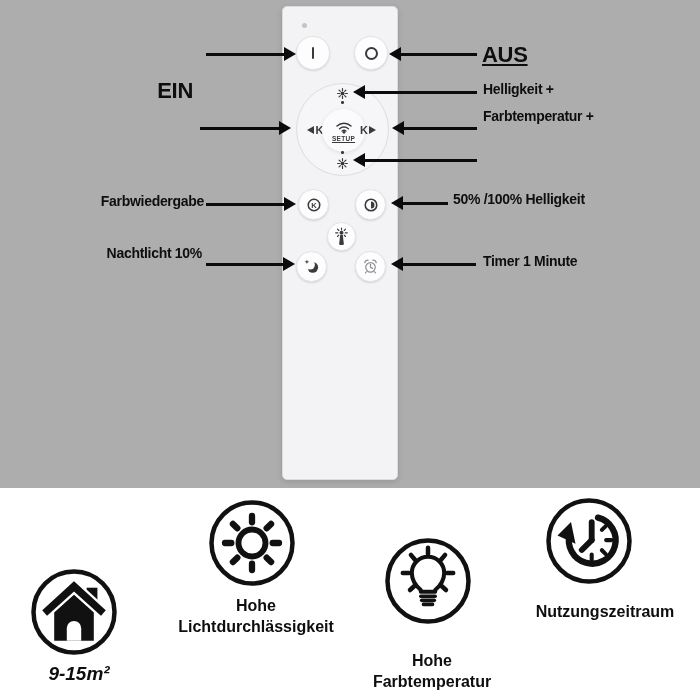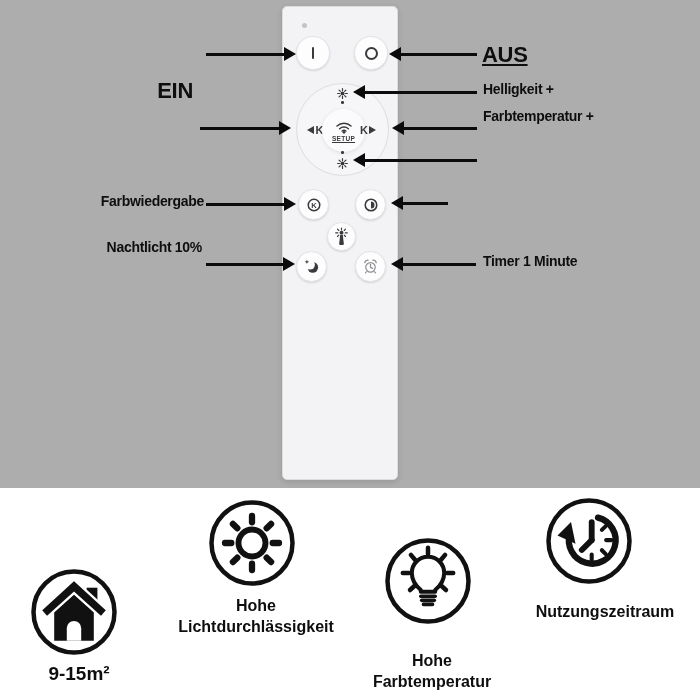--- a/index.html
+++ b/index.html
@@ -44,21 +44,21 @@
   .lbl{position:absolute;color:#0e0e0e;font-weight:700;font-size:14px;letter-spacing:-.3px;white-space:nowrap;}
   .lbl-big{font-size:22px;}
   .arrow{position:absolute;height:3px;background:#0b0b0b;}
   .arrow.to-right::after{content:'';position:absolute;right:-11px;top:50%;transform:translateY(-50%);
       width:0;height:0;border-top:7px solid transparent;border-bottom:7px solid transparent;border-left:12px solid #0b0b0b;}
   .arrow.to-left::before{content:'';position:absolute;left:-11px;top:50%;transform:translateY(-50%);
       width:0;height:0;border-top:7px solid transparent;border-bottom:7px solid transparent;border-right:12px solid #0b0b0b;}
   
   .feature-icon{position:absolute;}
   .feature-text{position:absolute;color:#0e0e0e;font-weight:700;font-size:16px;line-height:21px;text-align:center;}
-  .ft-area{font-size:19px;}
+  .ft-area{font-size:19px;font-style:italic;}
 </style>
 </head>
 <body>
 
 <div id="stage">
   <div class="bg-gray"></div>
 
   <div class="remote">
     <div class="led"></div>
 
@@ -177,34 +177,35 @@
   </div>
 
   <div class="lbl lbl-big" style="right:507px;top:42px;margin-top:36px;">EIN</div>
   <div class="arrow to-right" style="left:206px;top:52.5px;width:79px;"></div>
 
   <div class="arrow to-right" style="left:200px;top:126.5px;width:80px;"></div>
 
   <div class="lbl" style="right:496px;top:193px;">Farbwiedergabe</div>
   <div class="arrow to-right" style="left:206px;top:202.5px;width:79px;"></div>
 
-  <div class="lbl" style="right:498px;top:239px;margin-left:16px;">Nachtlicht 10%</div>
+  <div class="lbl" style="right:498px;top:245px;margin-left:16px;">Nachtlicht 10%</div>
   <div class="arrow to-right" style="left:206px;top:262.5px;width:78px;"></div>
 
   <div class="lbl lbl-big" style="left:482px;top:42px;text-decoration:underline;">AUS</div>
   <div class="arrow to-left" style="left:400px;top:52.5px;width:77px;"></div>
 
   <div class="lbl" style="left:483px;top:81px;">Helligkeit +</div>
   <div class="arrow to-left" style="left:364px;top:90.5px;width:113px;"></div>
 
   <div class="lbl" style="left:483px;top:108px;">Farbtemperatur +</div>
   <div class="arrow to-left" style="left:403px;top:126.5px;width:74px;"></div>
 
   <div class="arrow to-left" style="left:364px;top:158.5px;width:113px;"></div>
 
+  <div class="lbl" style="left:453px;top:191px;">50% /100% Helligkeit</div>
   <div class="arrow to-left" style="left:402px;top:201.5px;width:46px;"></div>
 
   <div class="lbl" style="left:483px;top:253px;">Timer 1 Minute</div>
   <div class="arrow to-left" style="left:402px;top:262.5px;width:74px;"></div>
 
   <div class="feature-icon" style="left:29px;top:567px;">
     <svg width="90" height="90" viewBox="0 0 100 100">
       <circle cx="50" cy="50" r="45" fill="none" stroke="#111" stroke-width="5"></circle>
       <rect x="64" y="23" width="12" height="25" fill="#111"></rect>
       <path d="M28 50 L50 30 L72 50 L72 82 L28 82 Z" fill="#111"></path>

